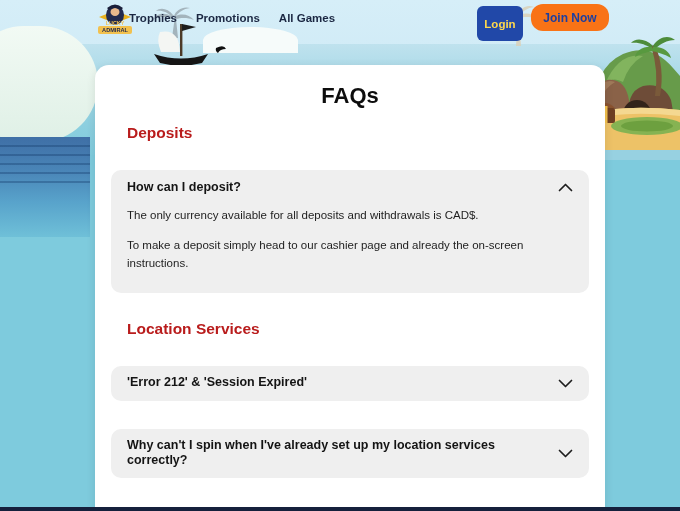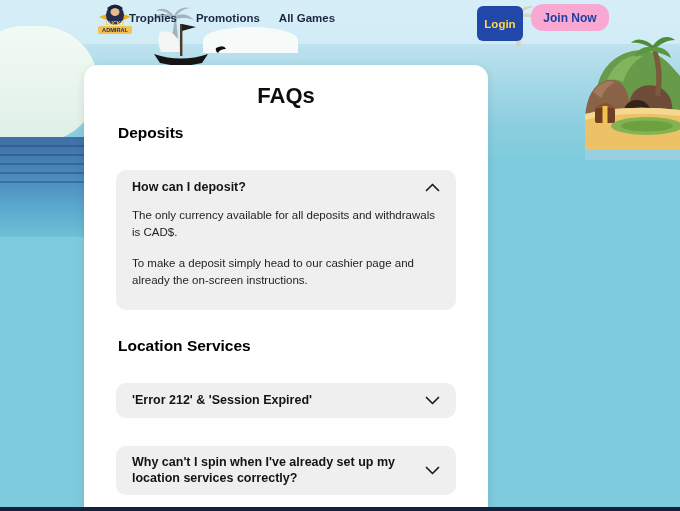--- a/index.html
+++ b/index.html
@@ -27,27 +27,27 @@
   .palm-sil{position:absolute;z-index:1;}
   
   .nav{position:absolute;left:0;top:0;width:680px;height:36px;z-index:4;
     display:flex;align-items:center;}
   .logo{position:absolute;left:95px;top:1px;width:40px;height:36px;cursor:pointer;}
   .nav-links{position:absolute;left:129px;top:0;height:36px;display:flex;align-items:center;gap:19px;}
   .nav-link{font-size:11.5px;font-weight:700;color:#1b2742;cursor:pointer;}
   .btn-login{position:absolute;left:477px;top:6px;width:46px;height:35px;border:none;border-radius:6px;
     background:#2148a8;color:#ffd84d;font-family:inherit;font-size:11.5px;font-weight:700;cursor:pointer;}
   .btn-join{position:absolute;left:531px;top:4px;width:78px;height:27px;border:none;border-radius:12px;
-    background:#f9a8d4;color:#1d3fa0;font-family:inherit;font-size:12px;font-weight:700;cursor:pointer;}
+    background:#f97316;color:#1d3fa0;font-family:inherit;font-size:12px;font-weight:700;cursor:pointer;}
   
-  .card{position:absolute;left:84px;top:65px;width:404px;height:446px;background:#ffffff;
+  .card{position:absolute;left:95px;top:65px;width:510px;height:446px;background:#ffffff;
     border-radius:14px 14px 0 0;z-index:3;box-shadow:0 2px 10px rgba(0,0,0,.10);
-    padding:0 32px;box-sizing:border-box;overflow:hidden;}
+    padding:0 16px;box-sizing:border-box;overflow:hidden;}
   .page-title{text-align:center;font-size:22px;font-weight:800;color:#0d0d0d;margin:18px 0 15px;}
-  .section-heading{font-size:15.5px;font-weight:800;color:#000000;margin:4px 2px 10px;}
+  .section-heading{font-size:15.5px;font-weight:800;color:#b91c1c;margin:4px 16px 10px;}
   .acc{background:#efefef;border-radius:10px;margin-bottom:13px;}
   .acc-head{display:flex;justify-content:space-between;align-items:center;
     padding:0 16px;min-height:35px;cursor:pointer;margin-top:28px;}
   .acc-q{font-size:12.5px;font-weight:800;color:#141414;line-height:1.25;padding:9px 8px 9px 0;}
   .acc-body{padding:2px 18px 8px 16px;}
   .acc-body p{margin:0 0 13px;font-size:11.5px;line-height:1.5;color:#1e1e1e;}
   .chev{flex:0 0 auto;}
   .spacer-lg{height:10px;}
 </style>
 </head>

